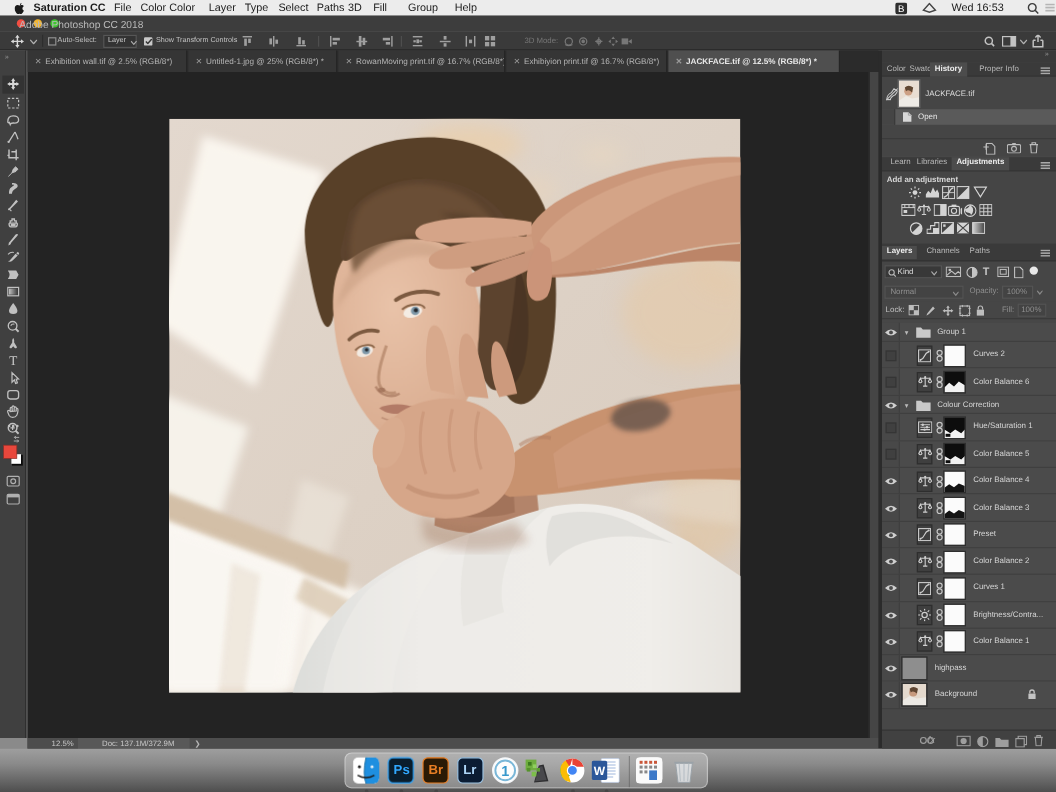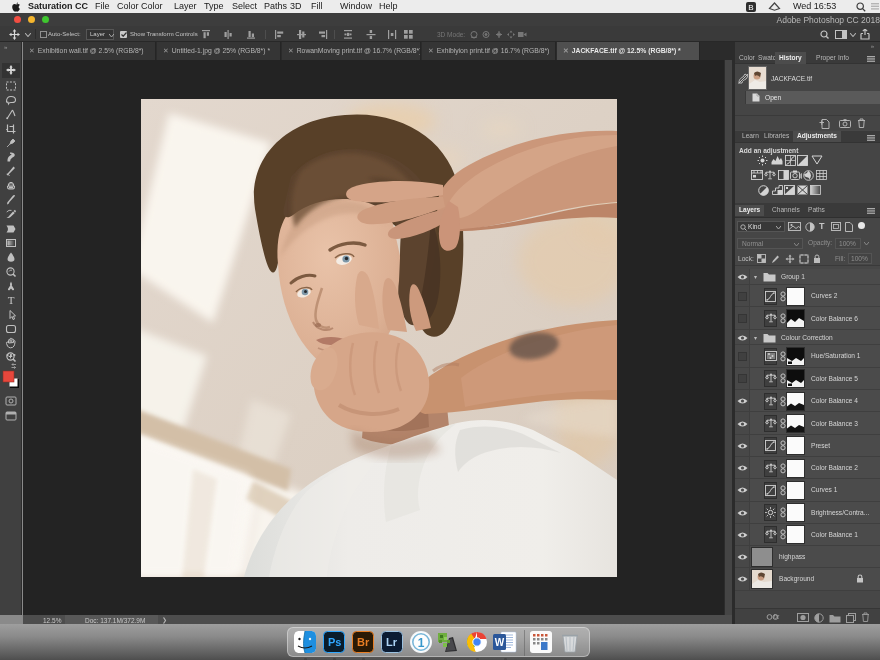--- a/index.html
+++ b/index.html
@@ -1,20 +1,20 @@
 <!DOCTYPE html>
 <html><head><meta charset="utf-8"><style>
 *{margin:0;padding:0;box-sizing:border-box}
 body{font-family:"Liberation Sans",sans-serif;}
 #s{position:relative;width:880px;height:660px;overflow:hidden;background:#8a8a8a;font-family:"Liberation Sans",sans-serif;}
 .ab{position:absolute}
 #menubar{left:0;top:0;width:880px;height:13px;background:#ececec;color:#1a1a1a;font-size:9px;}
 #menubar span{position:absolute;top:1px;white-space:nowrap}
 #titlebar{left:0;top:13px;width:880px;height:13px;background:#3d3d3d;}
-#titlebar .t{position:absolute;left:16px;right:0;top:1.5px;text-align:right;color:#b9b9b9;font-size:8.5px}
+#titlebar .t{position:absolute;left:16px;right:0;top:1.5px;text-align:left;color:#b9b9b9;font-size:8.5px}
 .tl{position:absolute;top:3px;width:7px;height:7px;border-radius:50%}
 #optbar{left:0;top:26px;width:880px;height:16px;background:#3a3a3a;border-bottom:1px solid #282828;color:#c3c3c3;font-size:6px}
 #toolbar{left:0;top:42px;width:22px;height:573px;background:#404040;border-right:1px solid #2c2c2c}
 #docarea{left:23px;top:42px;width:712px;height:582px;background:#2b2b2b}
 #tabs{position:absolute;left:0;top:0;width:709px;height:18px;background:#2b2b2b;font-size:6.8px;color:#b5b5b5}
 .tab{position:absolute;top:0;height:18px;background:#353535;border-right:1px solid #252525;white-space:nowrap;overflow:hidden}
 .tab .x{color:#9a9a9a;margin-right:3px}
 .tab .tt{letter-spacing:0;}
 #canvas{position:absolute;left:0;top:18px;width:701px;height:555px;background:#232323}
 #vscroll{position:absolute;left:701px;top:18px;width:8px;height:555px;background:#454545;border-left:1px solid #2c2c2c}
@@ -41,21 +41,21 @@
   <span style="left:28px;font-weight:bold">Saturation CC</span>
   <span style="left:95px">File</span>
   <span style="left:117px">Color</span>
   <span style="left:141px">Color</span>
   <span style="left:174px">Layer</span>
   <span style="left:204px">Type</span>
   <span style="left:232px">Select</span>
   <span style="left:264px">Paths</span>
   <span style="left:290px">3D</span>
   <span style="left:311px">Fill</span>
-  <span style="left:340px">Window</span>
+  <span style="left:340px">Group</span>
   <span style="left:379px">Help</span>
   <span style="left:793px">Wed 16:53</span>
 
   <svg class="icn" style="left:746px;top:1.5px" width="10" height="10">
         <rect x="0" y="0" width="10" height="10" rx="2" fill="#2e2e2e"></rect>
         <text x="5" y="8" font-size="8" fill="#fff" text-anchor="middle" font-family="Liberation Sans">B</text>
       </svg>
   <svg class="icn" style="left:768px;top:2px" width="13" height="9">
         <path d="M1.5 6.5 L6.5 1 L11.5 6.5 L6.5 8.2 Z" fill="none" stroke="#444" stroke-width="1.2"></path>
       </svg>

